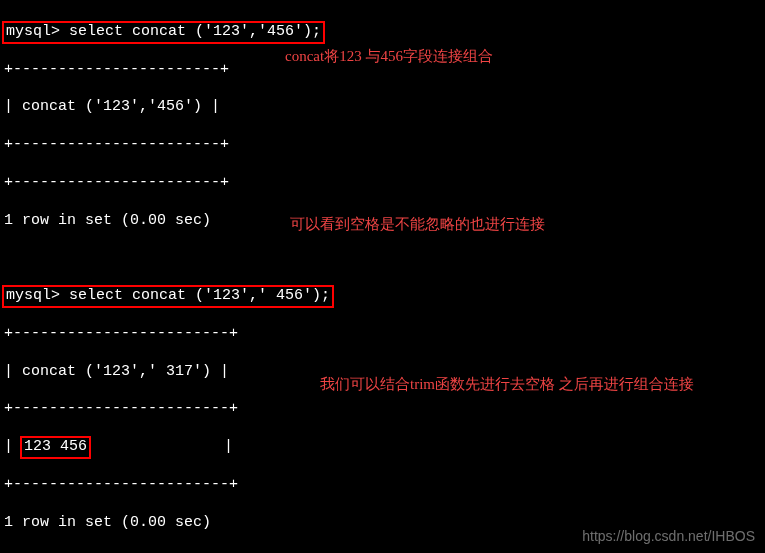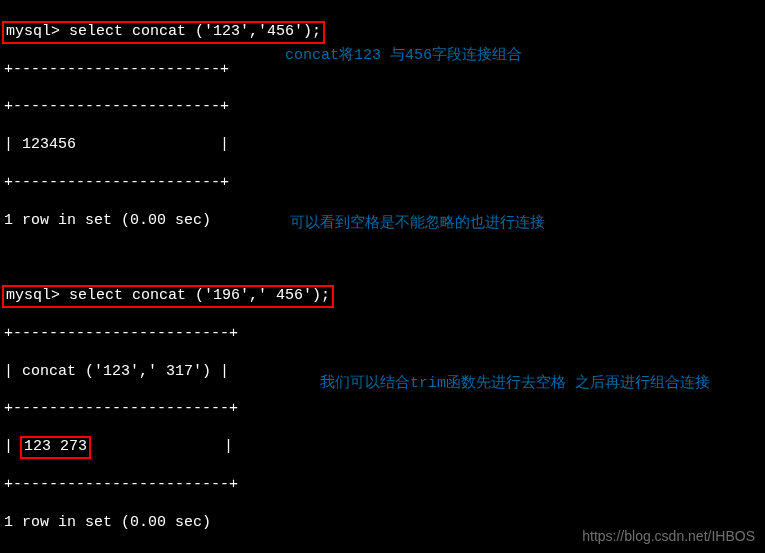--- a/index.html
+++ b/index.html
@@ -24,51 +24,51 @@
     height: 19px;
   }
   .redbox {
     border: 2px solid #ff0000;
     display: inline-block;
     padding: 0 2px;
     margin: -2px -2px;
   }
   .annot {
     position: absolute;
-    color: #0369a1;
-    font-family: Liberation Mono, monospace;
+    color: #ef4444;
+    font-family: Liberation Serif, serif;
     font-size: 15px;
     white-space: nowrap;
     text-align: center;
   }
   .watermark {
     position: absolute;
     right: 10px;
     bottom: 8px;
     color: rgba(200,200,200,0.55);
     font-family: Arial, sans-serif;
     font-size: 14px;
   }
 </style>
 </head>
 <body>
 
 <div class="terminal">
 <span class="line"><span class="redbox"><span>mysql&gt; </span><span>select concat ('123','456');</span></span></span>
 <span class="line">+-----------------------+</span>
+<span class="line">| concat ('123','456') |</span>
 <span class="line">+-----------------------+</span>
-<span class="line">| 123456                |</span>
 <span class="line">+-----------------------+</span>
 <span class="line">1 row in set (0.00 sec)</span>
 <span class="line"></span>
-<span class="line"><span class="redbox"><span>mysql&gt; </span><span>select concat ('196',' 456');</span></span></span>
+<span class="line"><span class="redbox"><span>mysql&gt; </span><span>select concat ('123',' 456');</span></span></span>
 <span class="line">+------------------------+</span>
 <span class="line">| concat ('123',' 317') |</span>
 <span class="line">+------------------------+</span>
-<span class="line"><span>| </span><span class="redbox"><span>123 273</span></span><span>               |</span></span>
+<span class="line"><span>| </span><span class="redbox"><span>123 456</span></span><span>               |</span></span>
 <span class="line">+------------------------+</span>
 <span class="line">1 row in set (0.00 sec)</span>
 
 
 
 
 
 
 
 

